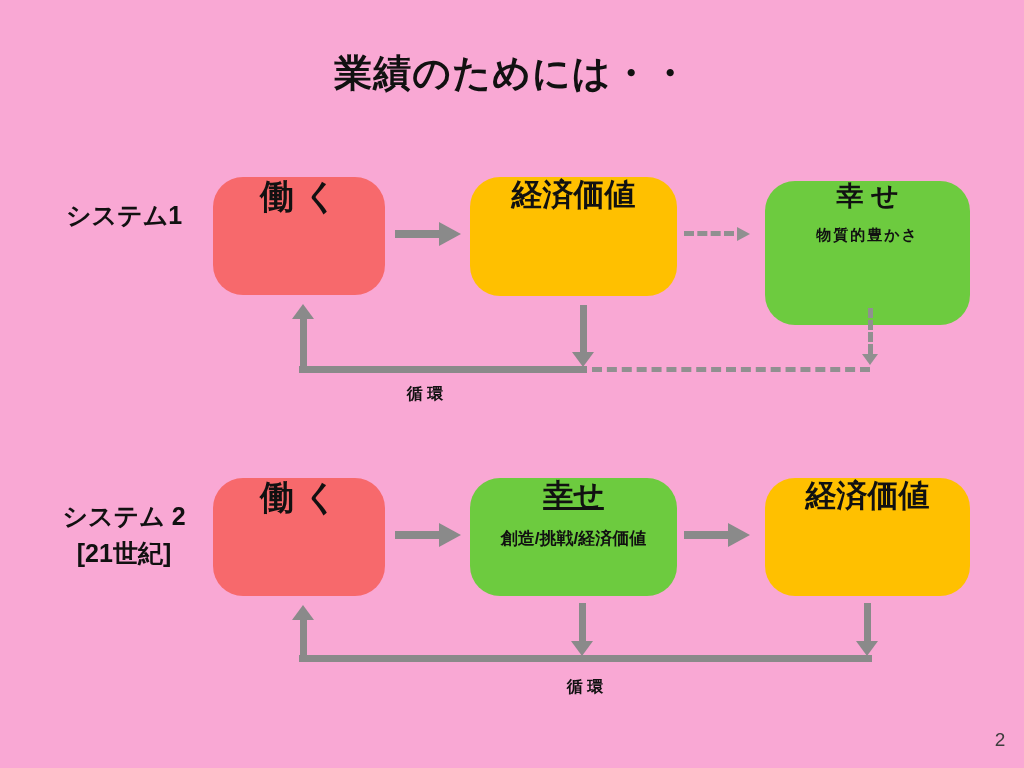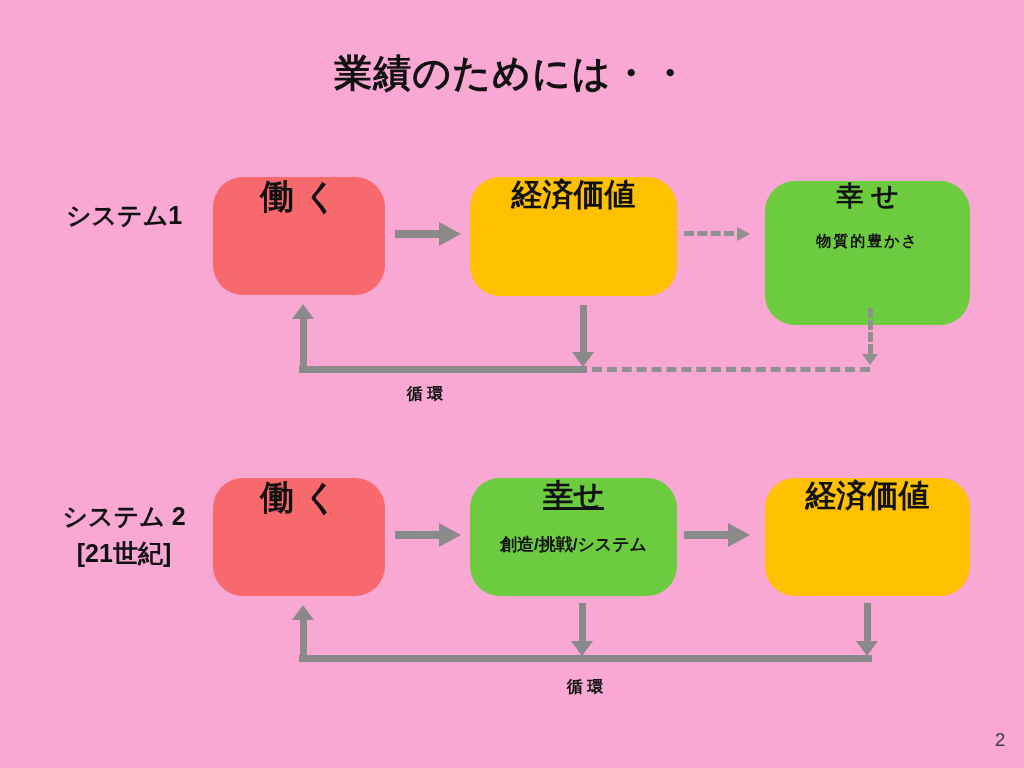--- a/index.html
+++ b/index.html
@@ -20,21 +20,21 @@
     font-size:25px; font-weight:600; line-height:37px;
   }
   #sys1-label{top:197px;}
   #sys2-label{top:498px;}
 
   .node{
     position:absolute; border-radius:30px; display:flex; flex-direction:column;
     align-items:center; justify-content:flex-start; text-align:center;
   }
   .node .node-title{font-weight:700; line-height:1.15;}
-  .node .node-sub{font-weight:700; margin-top:20px;}
+  .node .node-sub{font-weight:700; margin-top:14px;}
   .red{background:var(--red);} .orange{background:var(--orange);} .green{background:var(--green);}
 
   #s1-work{left:213px; top:177px; width:172px; height:118px;}
   #s1-work .node-title{font-size:34px;}
   #s1-econ{left:470px; top:177px; width:207px; height:119px;}
   #s1-econ .node-title{font-size:31px;}
   #s1-happy{left:765px; top:181px; width:205px; height:144px;}
   #s1-happy .node-title{font-size:27px;}
   #s1-happy .node-sub{font-size:15px; letter-spacing:2px;}
 
@@ -141,21 +141,21 @@
 
   <div class="node red" id="s2-work">
     <span class="node-title">働 く</span>
   </div>
 
   <div class="shaft-h" id="a2-shaft"></div>
   <div class="tri tri-right" id="a2-head"></div>
 
   <div class="node green" id="s2-happy">
     <span class="node-title">幸せ</span>
-    <span class="node-sub">創造/挑戦/システム</span>
+    <span class="node-sub">創造/挑戦/経済価値</span>
   </div>
 
   <div class="shaft-h" id="a3-shaft"></div>
   <div class="tri tri-right" id="a3-head"></div>
 
   <div class="node orange" id="s2-econ">
     <span class="node-title">経済価値</span>
   </div>
 
   <div class="shaft-v" id="l2-up-shaft"></div>

